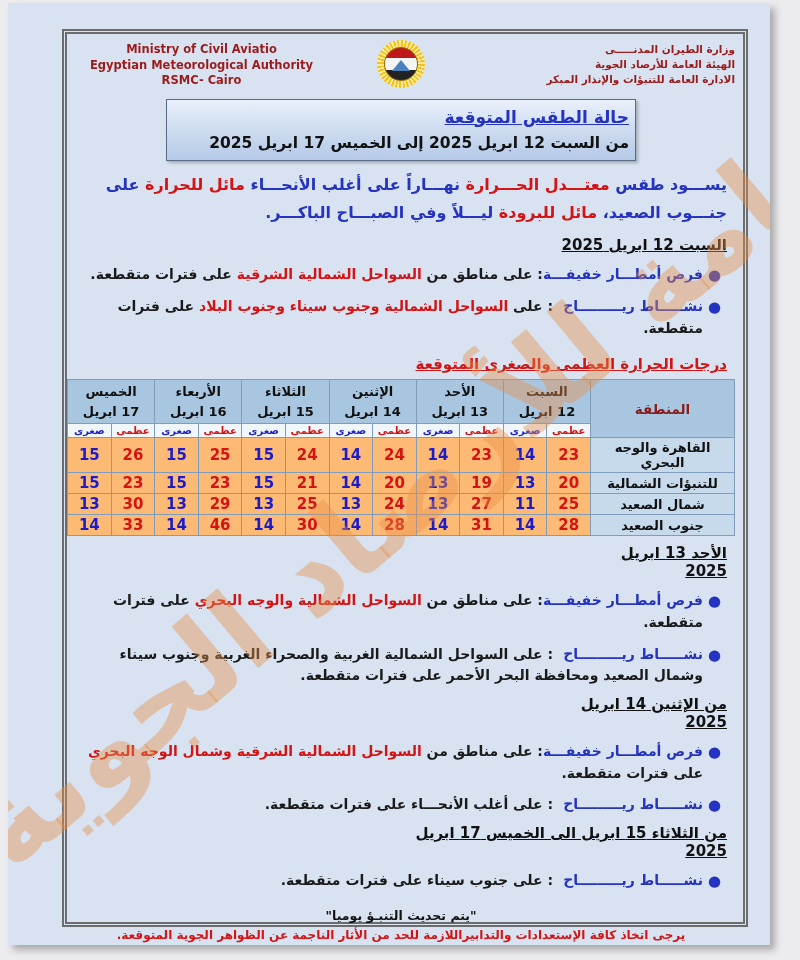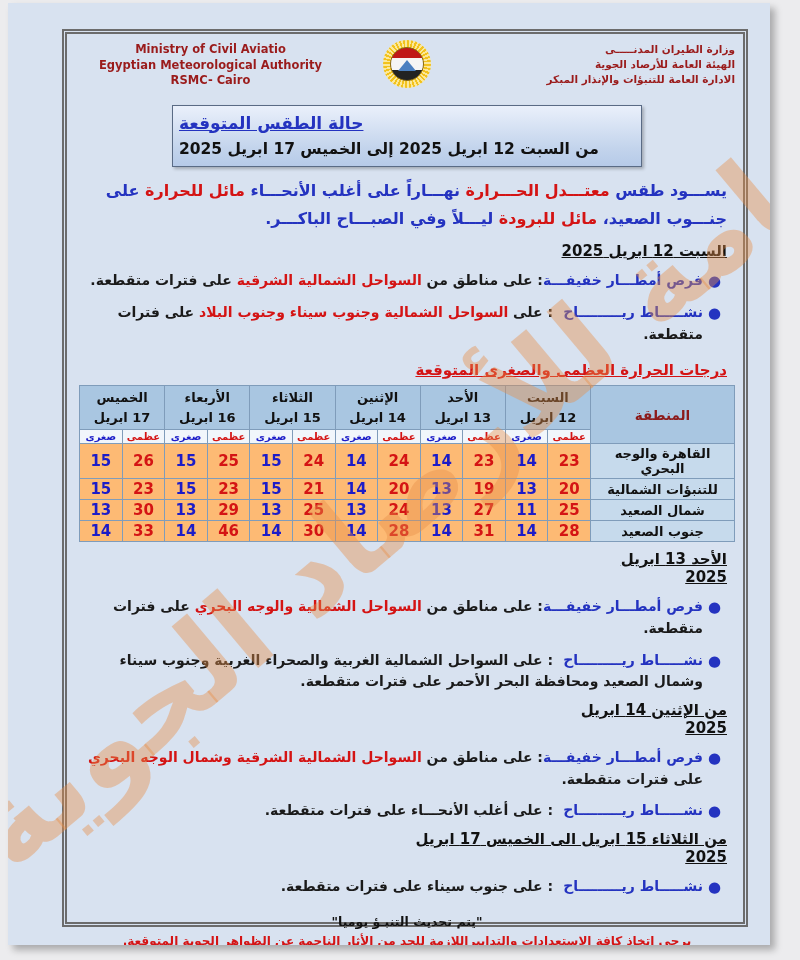--- a/index.html
+++ b/index.html
@@ -16,21 +16,21 @@
     background:#d8e2f0;
     box-shadow:5px 5px 7px rgba(0,0,0,0.28);
     overflow:hidden;
   }
   .doc-border {
     direction:rtl;
     margin:26px 22px 12px 54px;
     height:898px;
     border:5px double #6c6c6c;
     background:#d8e2f0;
-    padding:4px 8px 6px 12px;
+    padding:4px 8px 6px 0;
     position:relative;
   }
   
   .hdr { display:flex; direction:ltr; align-items:flex-start; margin-top:2px; }
   .h-en { flex:1.25; text-align:center; color:#9a1b1b; font-weight:bold; font-size:11.5px; line-height:1.35; padding-top:2px;}
   .h-ar { flex:1.25; text-align:right; color:#9a1b1b; font-weight:bold; font-size:10.5px; line-height:1.45; direction:rtl; padding-top:2px;}
   .emblem-wrap { flex:0 0 130px; display:flex; justify-content:center; }
   .emblem {
     width:48px; height:48px; border-radius:50%;
     background:repeating-conic-gradient(#f2c21d 0deg 5deg, #fbe89a 5deg 10deg);
@@ -38,24 +38,24 @@
   }
   .emblem-core {
     width:34px; height:34px; border-radius:50%;
     background:linear-gradient(180deg,#c01818 0 32%, #f5f5f5 32% 68%, #222 68% 100%);
     display:flex; align-items:center; justify-content:center;
     border:1px solid #8a6a10;
   }
   .mountain { width:0; height:0; border-left:9px solid transparent; border-right:9px solid transparent; border-bottom:11px solid #4a7fc0; margin-top:2px;}
   
   .title-box {
-    width:470px; margin:16px auto 0 auto;
+    width:470px; margin:10px auto 0 auto;
     background:linear-gradient(180deg,#eaf0fb 0%, #c3d4ec 70%, #b6cae8 100%);
     border:1px solid #5a6b85;
-    text-align:left; padding:7px 6px 8px 6px;
+    text-align:right; padding:7px 6px 8px 6px;
     box-shadow:2px 2px 3px rgba(0,0,0,0.25);
   }
   .title-box .t1 { color:#2433c0; font-weight:bold; font-size:17px; text-decoration:underline; }
   .title-box .t2 { color:#111; font-weight:bold; font-size:15.5px; margin-top:7px; }
   
   .summary { margin:10px 8px 0 8px; font-size:16px; font-weight:bold; line-height:1.8; text-align:right; }
   .c-blue { color:#2433c0; } .c-red { color:#d41414; } .c-black { color:#1a1a1a; }
   
   .sec { margin:8px 8px 0 8px; }
   .sec-title { color:#111; font-weight:bold; font-size:15px; }

